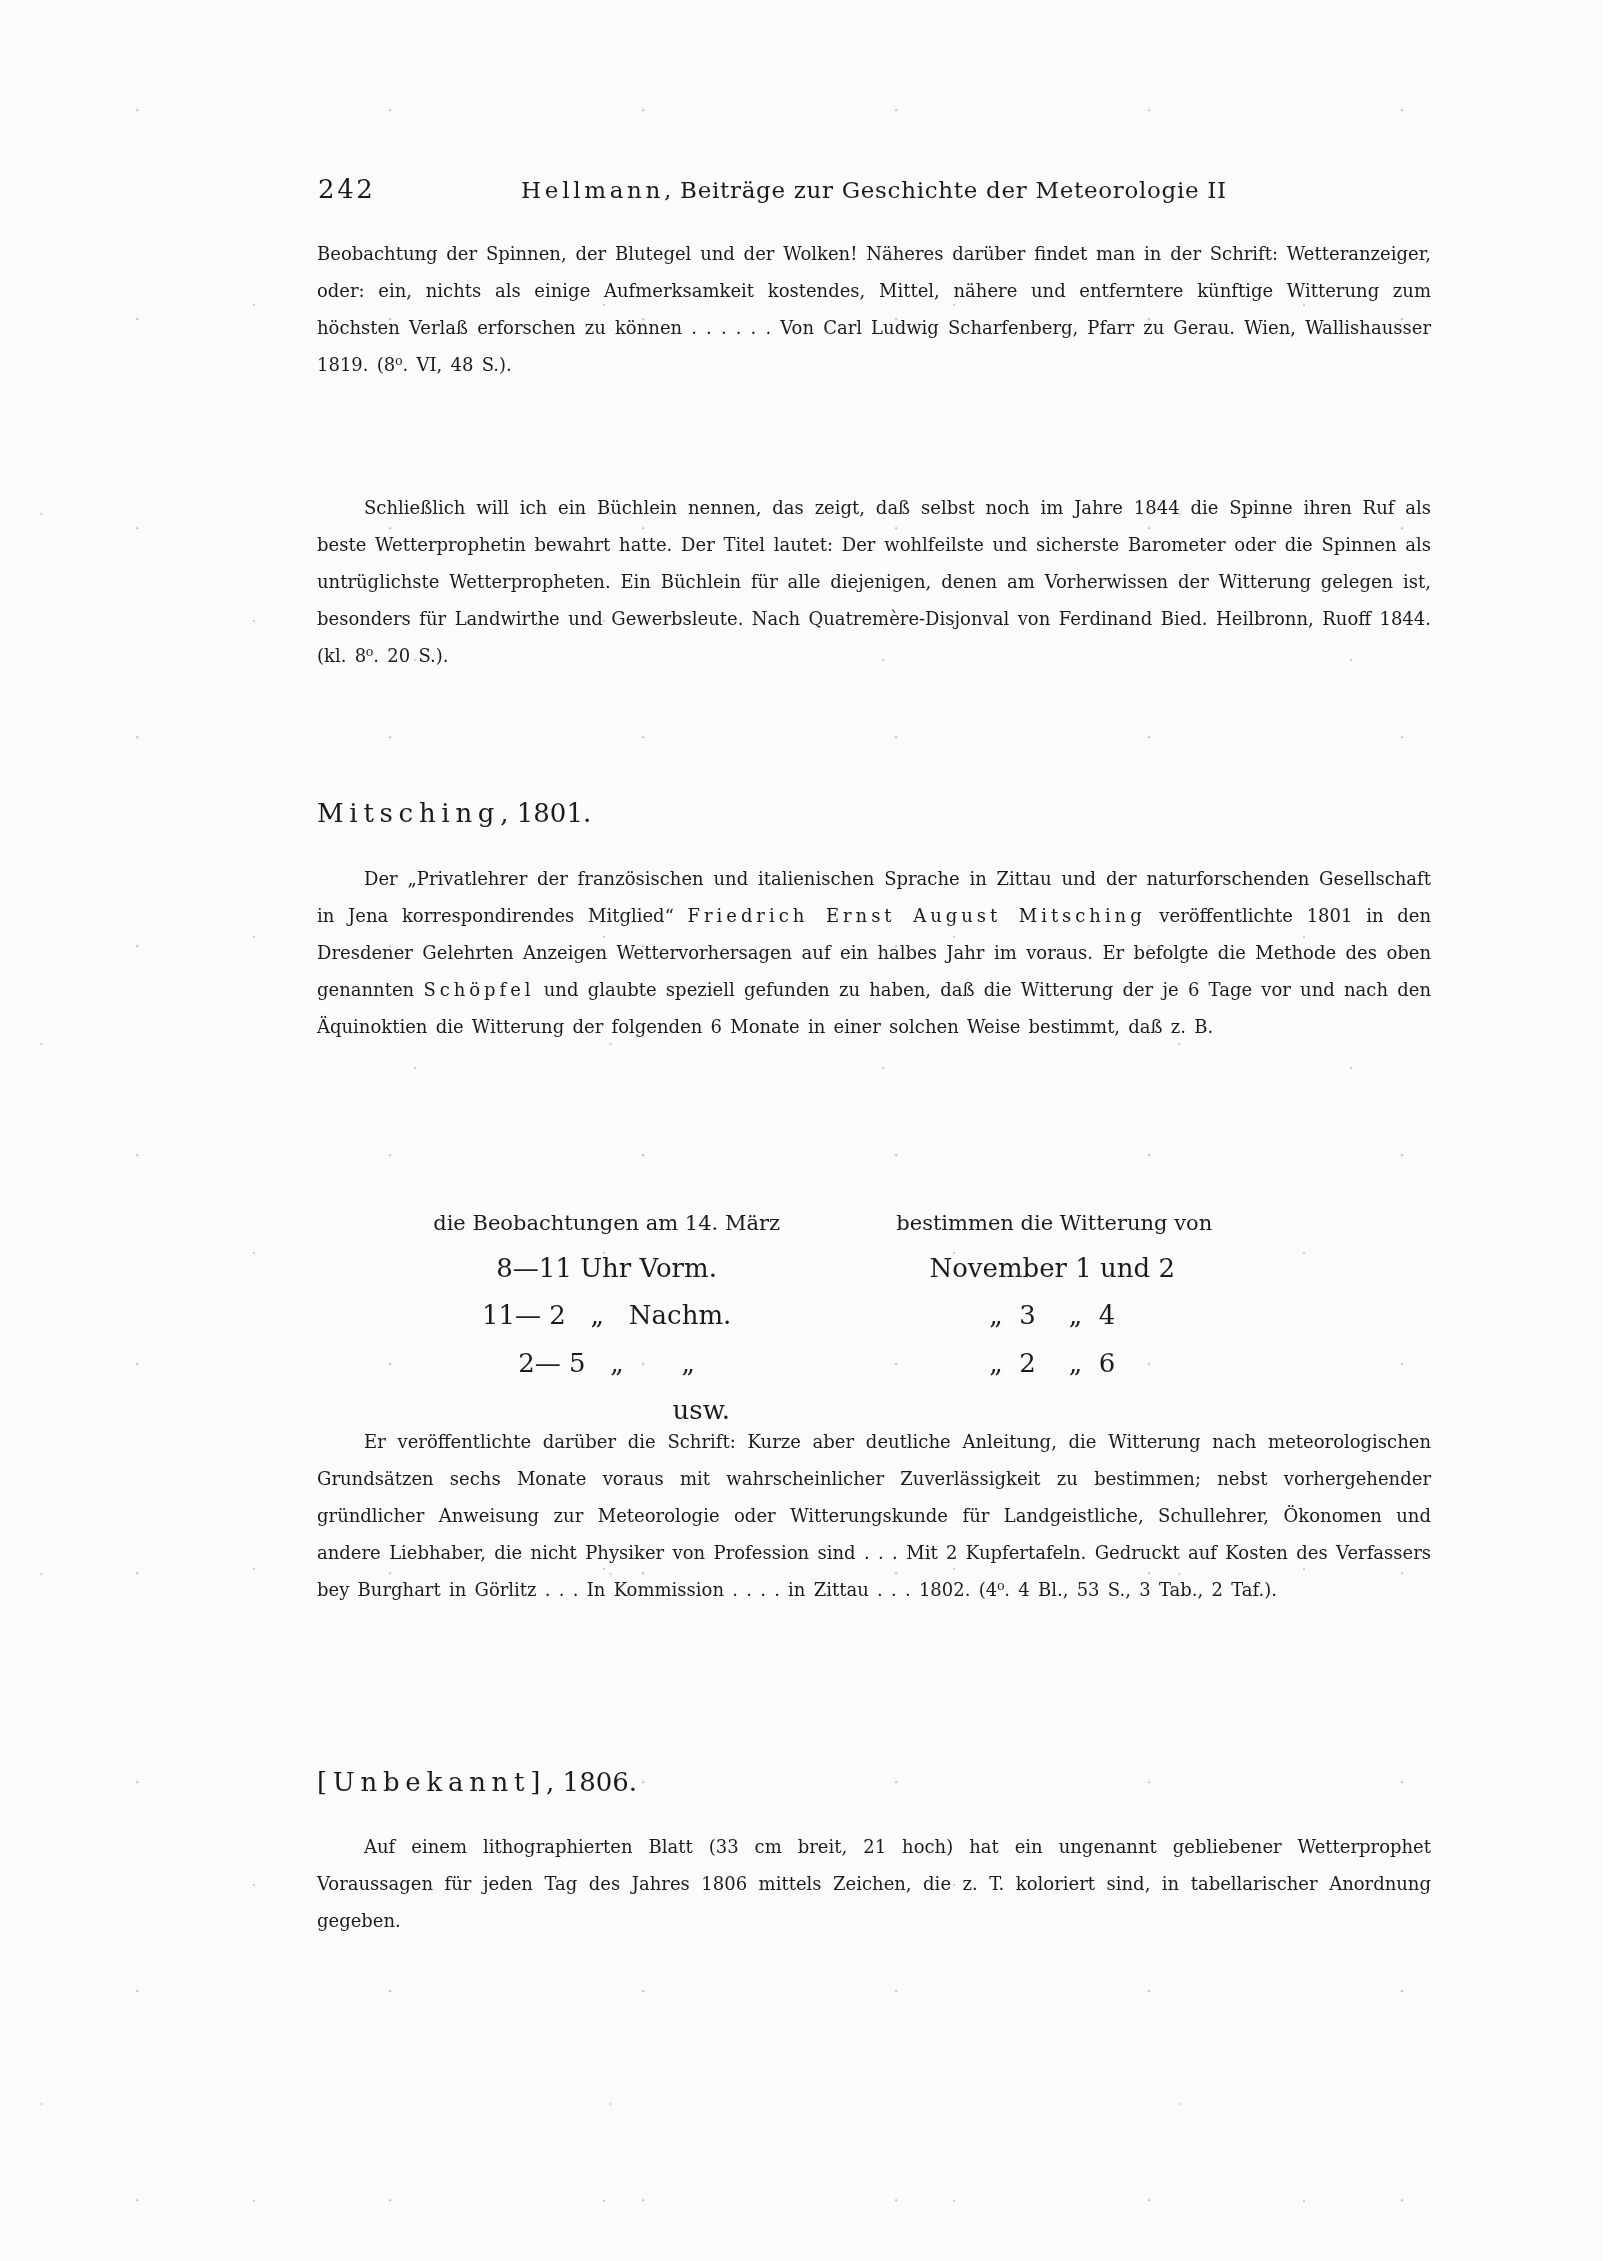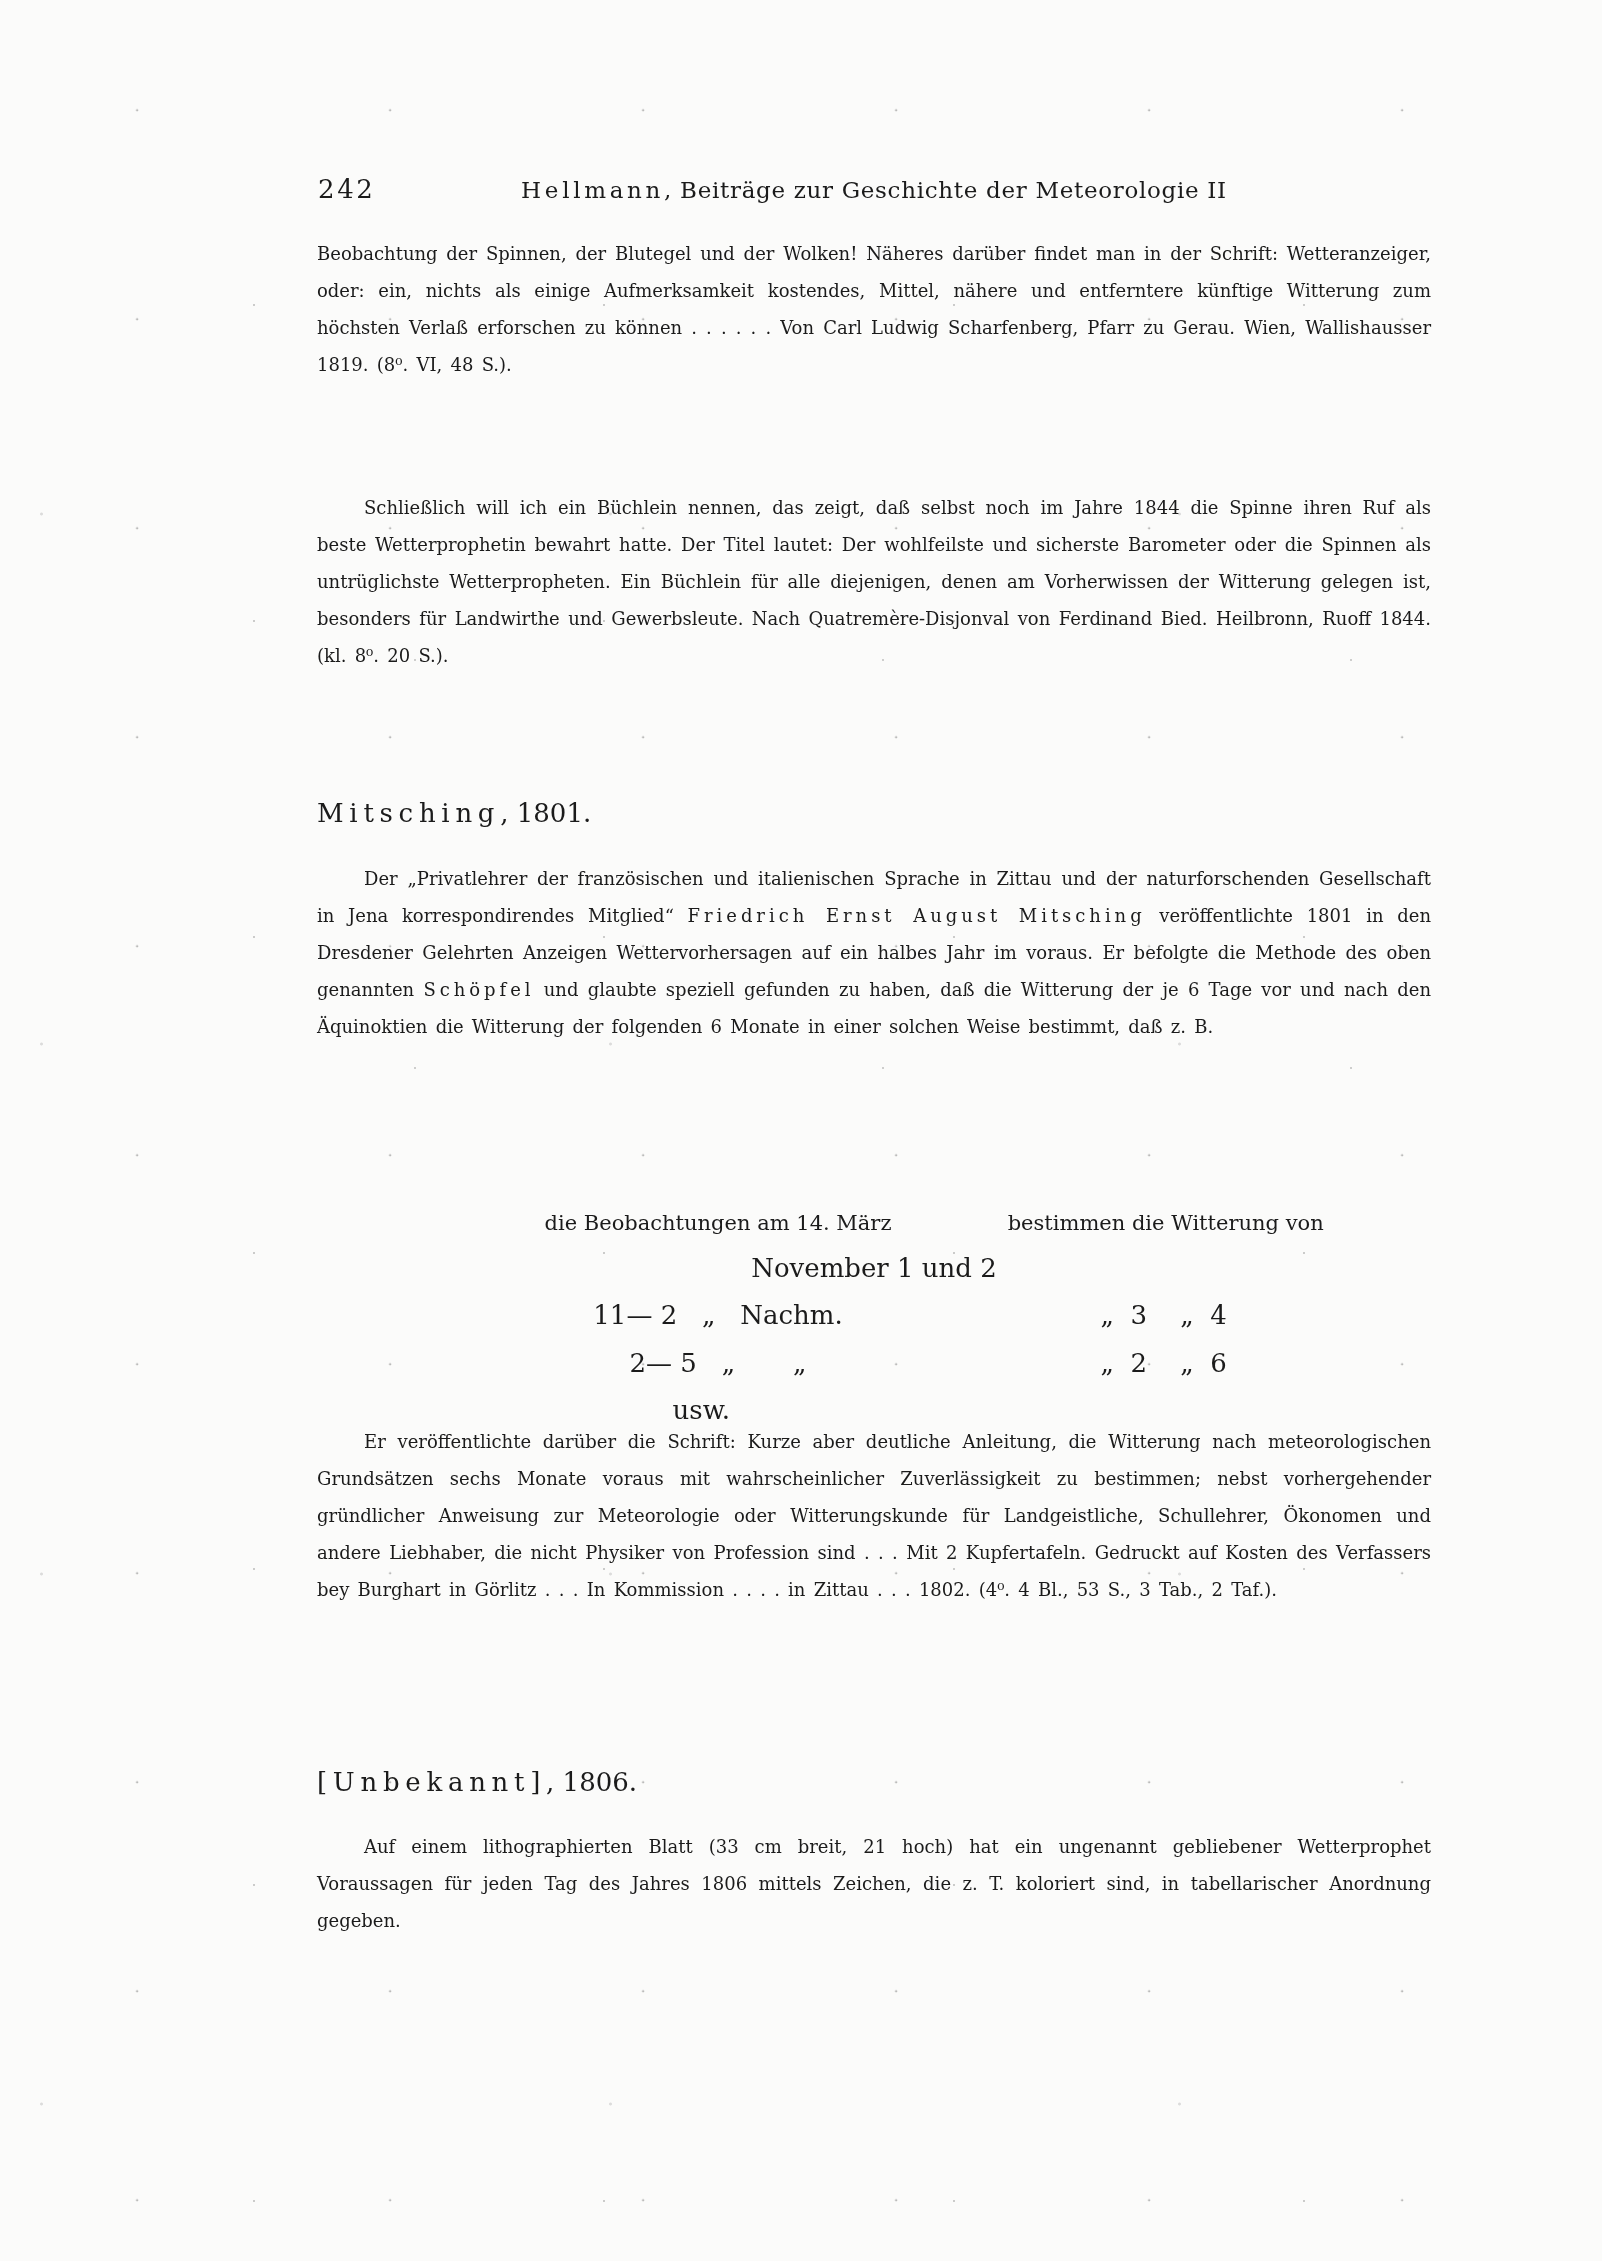--- a/index.html
+++ b/index.html
@@ -54,21 +54,21 @@
   }
   p.indent{ text-indent:47px; }
   h2.sect{
     margin:0;
     font-size:26px;
     font-weight:normal;
     line-height:37px;
     text-align:left;
   }
   .wtable{ font-size:26px; line-height:37px; }
-  .trow{ display:flex; margin-bottom:10.6px;justify-content:center; }
+  .trow{ display:flex; margin-bottom:10.6px; }
   .tcell{ white-space:pre; text-align:center; }
   .tcell.cl{ width:52%; }
   .tcell.cr{ width:28%; }
   .thead .tcell{ font-size:21px; line-height:32px; }
   .tfoot{
     width:69%;
     text-align:center;
     white-space:pre;
     margin-top:0px;
   }
@@ -95,20 +95,21 @@
   <p class="body-par indent block" style="top:860px;">
     <span>Der „Privatlehrer der französischen und italienischen Sprache in Zittau und der naturforschenden Gesellschaft in Jena korrespondirendes Mitglied“ </span><span class="sperr">Friedrich Ernst August Mitsching</span><span> veröffentlichte 1801 in den Dresdener Gelehrten Anzeigen Wettervorhersagen auf ein halbes Jahr im voraus.  Er befolgte die Methode des oben genannten </span><span class="sperr">Schöpfel</span><span> und glaubte speziell gefunden zu haben, daß die Witterung der je 6 Tage vor und nach den Äquinoktien die Witterung der folgenden 6 Monate in einer solchen Weise bestimmt, daß z. B.</span>
   </p>
 
   <div class="wtable block" style="top:1207px;">
     <div class="trow thead">
       <div class="tcell cl">die Beobachtungen am 14. März</div>
       <div class="tcell cr">bestimmen die Witterung von</div>
     </div>
     <div class="trow">
+      <div class="tcell cl">8—11 Uhr Vorm.</div>
       <div class="tcell cr">November 1 und 2</div>
     </div>
     <div class="trow">
       <div class="tcell cl">11— 2   „   Nachm.</div>
       <div class="tcell cr">„  3    „  4</div>
     </div>
     <div class="trow">
       <div class="tcell cl">2— 5   „       „</div>
       <div class="tcell cr">„  2    „  6</div>
     </div>

